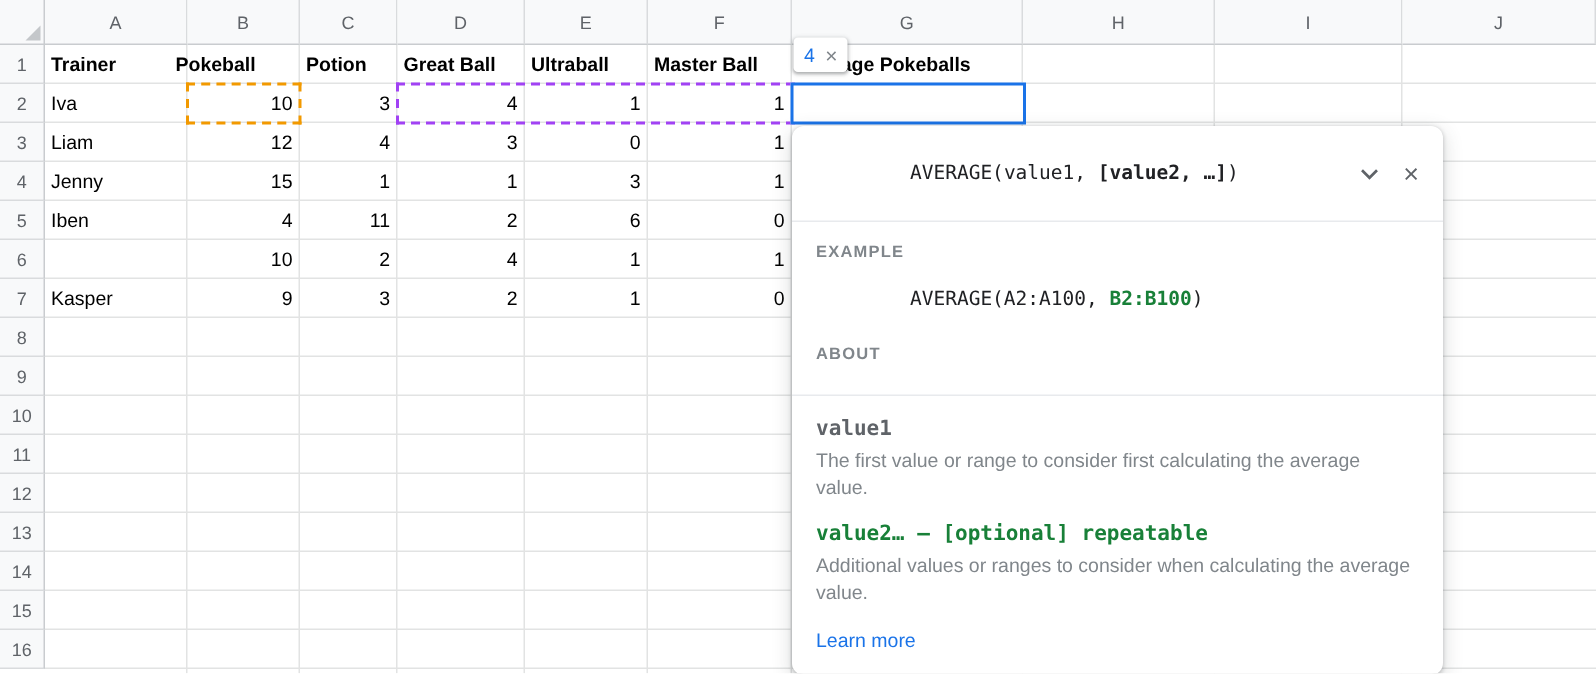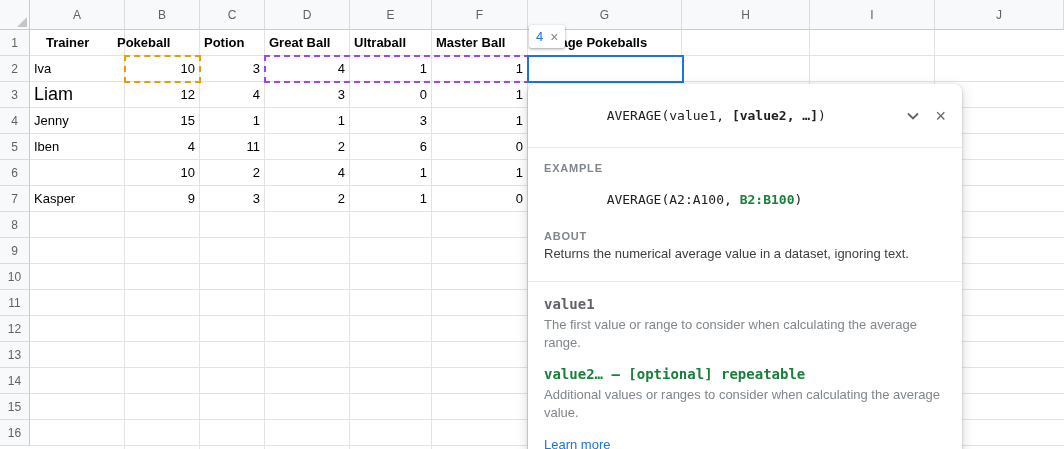--- a/index.html
+++ b/index.html
@@ -105,34 +105,34 @@
       <div style="position: absolute; left: 30px; top: 211px; width: 1034px; height: 1px; background: var(--grid-line); z-index: 1;"></div>
       <div style="position: absolute; left: 30px; top: 237px; width: 1034px; height: 1px; background: var(--grid-line); z-index: 1;"></div>
       <div style="position: absolute; left: 30px; top: 263px; width: 1034px; height: 1px; background: var(--grid-line); z-index: 1;"></div>
       <div style="position: absolute; left: 30px; top: 289px; width: 1034px; height: 1px; background: var(--grid-line); z-index: 1;"></div>
       <div style="position: absolute; left: 30px; top: 315px; width: 1034px; height: 1px; background: var(--grid-line); z-index: 1;"></div>
       <div style="position: absolute; left: 30px; top: 341px; width: 1034px; height: 1px; background: var(--grid-line); z-index: 1;"></div>
       <div style="position: absolute; left: 30px; top: 367px; width: 1034px; height: 1px; background: var(--grid-line); z-index: 1;"></div>
       <div style="position: absolute; left: 30px; top: 393px; width: 1034px; height: 1px; background: var(--grid-line); z-index: 1;"></div>
       <div style="position: absolute; left: 30px; top: 419px; width: 1034px; height: 1px; background: var(--grid-line); z-index: 1;"></div>
       <div style="position: absolute; left: 30px; top: 445px; width: 1034px; height: 1px; background: var(--grid-line); z-index: 1;"></div>
-      <div style="position: absolute; left: 30px; top: 30px; width: 94px; height: 25px; box-sizing: border-box; padding: 0px 4px; font-size: 13px; color: rgb(0, 0, 0); line-height: 25px; white-space: nowrap; overflow: hidden; z-index: 1; font-weight: bold; text-align: left; margin-left: 12px;">Trainer</div>
+      <div style="position: absolute; left: 30px; top: 30px; width: 94px; height: 25px; box-sizing: border-box; padding: 0px 4px; font-size: 13px; color: rgb(0, 0, 0); line-height: 25px; white-space: nowrap; overflow: hidden; z-index: 1; font-weight: bold; text-align: left;">Trainer</div>
       <div style="position: absolute; left: 113px; top: 30px; width: 74px; height: 25px; box-sizing: border-box; padding: 0px 4px; font-size: 13px; color: rgb(0, 0, 0); line-height: 25px; white-space: nowrap; overflow: hidden; z-index: 1; font-weight: bold; text-align: left;">Pokeball</div>
       <div style="position: absolute; left: 200px; top: 30px; width: 64px; height: 25px; box-sizing: border-box; padding: 0px 4px; font-size: 13px; color: rgb(0, 0, 0); line-height: 25px; white-space: nowrap; overflow: hidden; z-index: 1; font-weight: bold; text-align: left;">Potion</div>
       <div style="position: absolute; left: 265px; top: 30px; width: 84px; height: 25px; box-sizing: border-box; padding: 0px 4px; font-size: 13px; color: rgb(0, 0, 0); line-height: 25px; white-space: nowrap; overflow: hidden; z-index: 1; font-weight: bold; text-align: left;">Great Ball</div>
       <div style="position: absolute; left: 350px; top: 30px; width: 81px; height: 25px; box-sizing: border-box; padding: 0px 4px; font-size: 13px; color: rgb(0, 0, 0); line-height: 25px; white-space: nowrap; overflow: hidden; z-index: 1; font-weight: bold; text-align: left;">Ultraball</div>
       <div style="position: absolute; left: 432px; top: 30px; width: 95px; height: 25px; box-sizing: border-box; padding: 0px 4px; font-size: 13px; color: rgb(0, 0, 0); line-height: 25px; white-space: nowrap; overflow: hidden; z-index: 1; font-weight: bold; text-align: left;">Master Ball</div>
       <div style="position: absolute; left: 528px; top: 30px; width: 153px; height: 25px; box-sizing: border-box; padding: 0px 4px; font-size: 13px; color: rgb(0, 0, 0); line-height: 25px; white-space: nowrap; overflow: hidden; z-index: 1; font-weight: bold; text-align: left;">Average Pokeballs</div>
       <div style="position: absolute; left: 30px; top: 56px; width: 94px; height: 25px; box-sizing: border-box; padding: 0px 4px; font-size: 13px; color: rgb(0, 0, 0); line-height: 25px; white-space: nowrap; overflow: hidden; z-index: 1; text-align: left;">Iva</div>
       <div style="position: absolute; left: 125px; top: 56px; width: 74px; height: 25px; box-sizing: border-box; padding: 0px 4px; font-size: 13px; color: rgb(0, 0, 0); line-height: 25px; white-space: nowrap; overflow: hidden; z-index: 1; text-align: right;">10</div>
       <div style="position: absolute; left: 200px; top: 56px; width: 64px; height: 25px; box-sizing: border-box; padding: 0px 4px; font-size: 13px; color: rgb(0, 0, 0); line-height: 25px; white-space: nowrap; overflow: hidden; z-index: 1; text-align: right;">3</div>
       <div style="position: absolute; left: 265px; top: 56px; width: 84px; height: 25px; box-sizing: border-box; padding: 0px 4px; font-size: 13px; color: rgb(0, 0, 0); line-height: 25px; white-space: nowrap; overflow: hidden; z-index: 1; text-align: right;">4</div>
       <div style="position: absolute; left: 350px; top: 56px; width: 81px; height: 25px; box-sizing: border-box; padding: 0px 4px; font-size: 13px; color: rgb(0, 0, 0); line-height: 25px; white-space: nowrap; overflow: hidden; z-index: 1; text-align: right;">1</div>
       <div style="position: absolute; left: 432px; top: 56px; width: 95px; height: 25px; box-sizing: border-box; padding: 0px 4px; font-size: 13px; color: rgb(0, 0, 0); line-height: 25px; white-space: nowrap; overflow: hidden; z-index: 1; text-align: right;">1</div>
-      <div style="position: absolute; left: 30px; top: 82px; width: 94px; height: 25px; box-sizing: border-box; padding: 0px 4px; font-size: 18px; color: rgb(0, 0, 0); line-height: 25px; white-space: nowrap; overflow: hidden; z-index: 1; text-align: left;">Liam</div>
+      <div style="position: absolute; left: 30px; top: 82px; width: 94px; height: 25px; box-sizing: border-box; padding: 0px 4px; font-size: 13px; color: rgb(0, 0, 0); line-height: 25px; white-space: nowrap; overflow: hidden; z-index: 1; text-align: left;">Liam</div>
       <div style="position: absolute; left: 125px; top: 82px; width: 74px; height: 25px; box-sizing: border-box; padding: 0px 4px; font-size: 13px; color: rgb(0, 0, 0); line-height: 25px; white-space: nowrap; overflow: hidden; z-index: 1; text-align: right;">12</div>
       <div style="position: absolute; left: 200px; top: 82px; width: 64px; height: 25px; box-sizing: border-box; padding: 0px 4px; font-size: 13px; color: rgb(0, 0, 0); line-height: 25px; white-space: nowrap; overflow: hidden; z-index: 1; text-align: right;">4</div>
       <div style="position: absolute; left: 265px; top: 82px; width: 84px; height: 25px; box-sizing: border-box; padding: 0px 4px; font-size: 13px; color: rgb(0, 0, 0); line-height: 25px; white-space: nowrap; overflow: hidden; z-index: 1; text-align: right;">3</div>
       <div style="position: absolute; left: 350px; top: 82px; width: 81px; height: 25px; box-sizing: border-box; padding: 0px 4px; font-size: 13px; color: rgb(0, 0, 0); line-height: 25px; white-space: nowrap; overflow: hidden; z-index: 1; text-align: right;">0</div>
       <div style="position: absolute; left: 432px; top: 82px; width: 95px; height: 25px; box-sizing: border-box; padding: 0px 4px; font-size: 13px; color: rgb(0, 0, 0); line-height: 25px; white-space: nowrap; overflow: hidden; z-index: 1; text-align: right;">1</div>
       <div style="position: absolute; left: 30px; top: 108px; width: 94px; height: 25px; box-sizing: border-box; padding: 0px 4px; font-size: 13px; color: rgb(0, 0, 0); line-height: 25px; white-space: nowrap; overflow: hidden; z-index: 1; text-align: left;">Jenny</div>
       <div style="position: absolute; left: 125px; top: 108px; width: 74px; height: 25px; box-sizing: border-box; padding: 0px 4px; font-size: 13px; color: rgb(0, 0, 0); line-height: 25px; white-space: nowrap; overflow: hidden; z-index: 1; text-align: right;">15</div>
       <div style="position: absolute; left: 200px; top: 108px; width: 64px; height: 25px; box-sizing: border-box; padding: 0px 4px; font-size: 13px; color: rgb(0, 0, 0); line-height: 25px; white-space: nowrap; overflow: hidden; z-index: 1; text-align: right;">1</div>
       <div style="position: absolute; left: 265px; top: 108px; width: 84px; height: 25px; box-sizing: border-box; padding: 0px 4px; font-size: 13px; color: rgb(0, 0, 0); line-height: 25px; white-space: nowrap; overflow: hidden; z-index: 1; text-align: right;">1</div>
       <div style="position: absolute; left: 350px; top: 108px; width: 81px; height: 25px; box-sizing: border-box; padding: 0px 4px; font-size: 13px; color: rgb(0, 0, 0); line-height: 25px; white-space: nowrap; overflow: hidden; z-index: 1; text-align: right;">3</div>
@@ -182,27 +182,26 @@
         <span class="close-x">×</span>
       </div>
     </div>
 
     <div class="popup-section">
       <div class="sec-label">EXAMPLE</div>
       <div class="code">
         <span>AVERAGE(A2:A100, </span><span class="green">B2:B100</span><span>)</span>
       </div>
       <div class="sec-label">ABOUT</div>
-      <div class="about-text">Returns the numerical average value in a dataset, ignoring text.</div>
     </div>
 
     <div class="popup-divider"></div>
 
     <div class="popup-section params">
       <div class="param-name">value1</div>
-      <div class="param-desc">The first value or range to consider when calculating the average range.</div>
+      <div class="param-desc">The first value or range to consider first calculating the average value.</div>
       <div class="param-name green">value2… – [optional] repeatable</div>
       <div class="param-desc">Additional values or ranges to consider when calculating the average value.</div>
       <a class="learn-more">Learn more</a>
     </div>
   </div>
 
 </div>
 
 </body></html>

